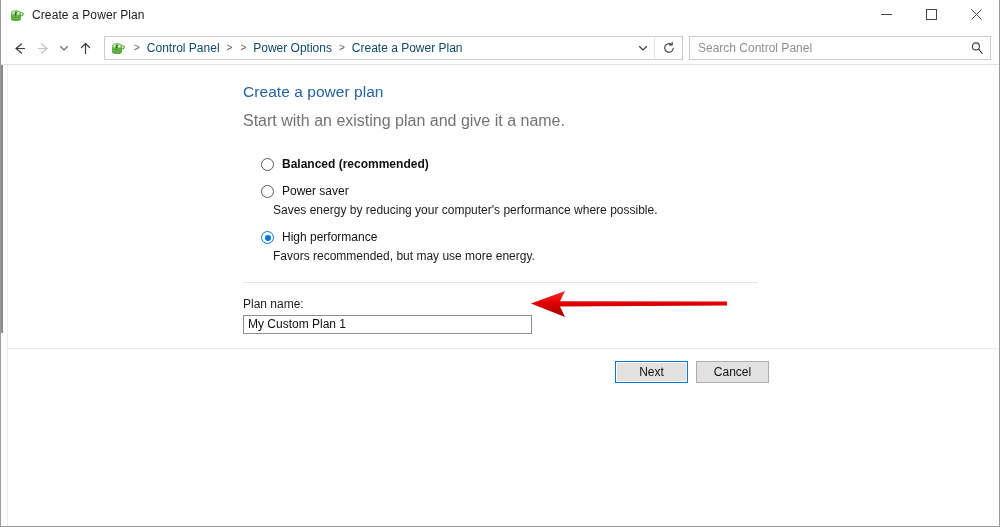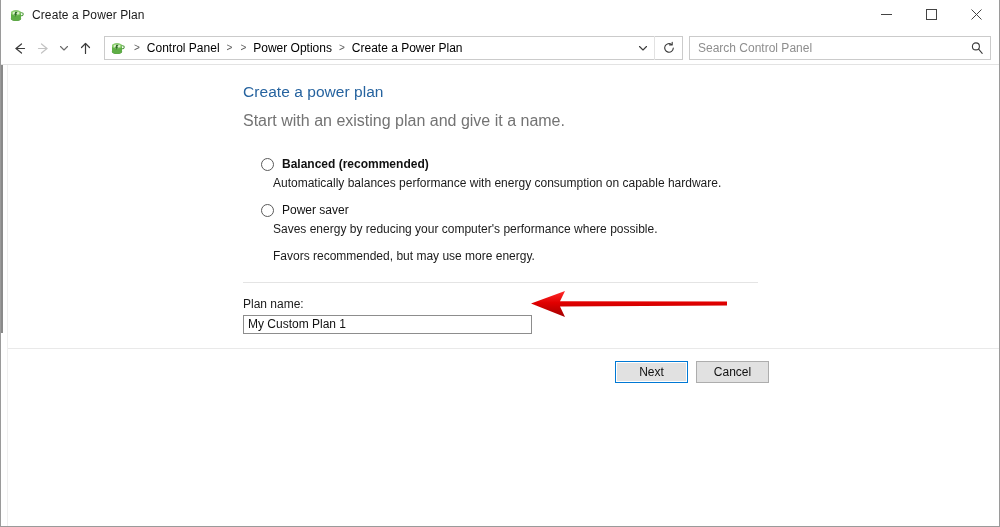--- a/index.html
+++ b/index.html
@@ -109,21 +109,21 @@
   }
   .crumbs {
     display: flex;
     align-items: center;
     flex: 1 1 auto;
     overflow: hidden;
     min-width: 0;
   }
   .crumb {
     font-size: 12px;
-    color: #000000;
+    color: #0c4a6e;
     white-space: nowrap;
     padding: 2px 3px;
     border-radius: 2px;
   }
   .crumb-sep {
     color: #5a5a5a;
     font-size: 10px;
     padding: 0 4px;
     flex: 0 0 auto;
     line-height: 1;
@@ -465,34 +465,37 @@
 
         <h1 class="page-title">Create a power plan</h1>
         <div class="page-sub">Start with an existing plan and give it a name.</div>
 
         
         <div class="option-row">
           <div class="option-head">
             <span class="radio"></span>
             <span class="option-label bold">Balanced (recommended)</span>
           </div>
-          <div class="option-desc">Automatically balances performance with energy consumption on capable hardware.</div>
         </div>
 
         
         <div class="option-row">
           <div class="option-head">
             <span class="radio"></span>
             <span class="option-label">Power saver</span>
           </div>
           <div class="option-desc">Saves energy by reducing your computer's performance where possible.</div>
         </div>
 
         
         <div class="option-row">
+          <div class="option-head">
+            <span class="radio checked"></span>
+            <span class="option-label">High performance</span>
+          </div>
           <div class="option-desc">Favors recommended, but may use more energy.</div>
         </div>
 
         <div class="divider"></div>
 
         <div class="plan-label">Plan name:</div>
         <input class="plan-input" type="text" value="My Custom Plan 1" style="">
       </div>
     </div>
 

